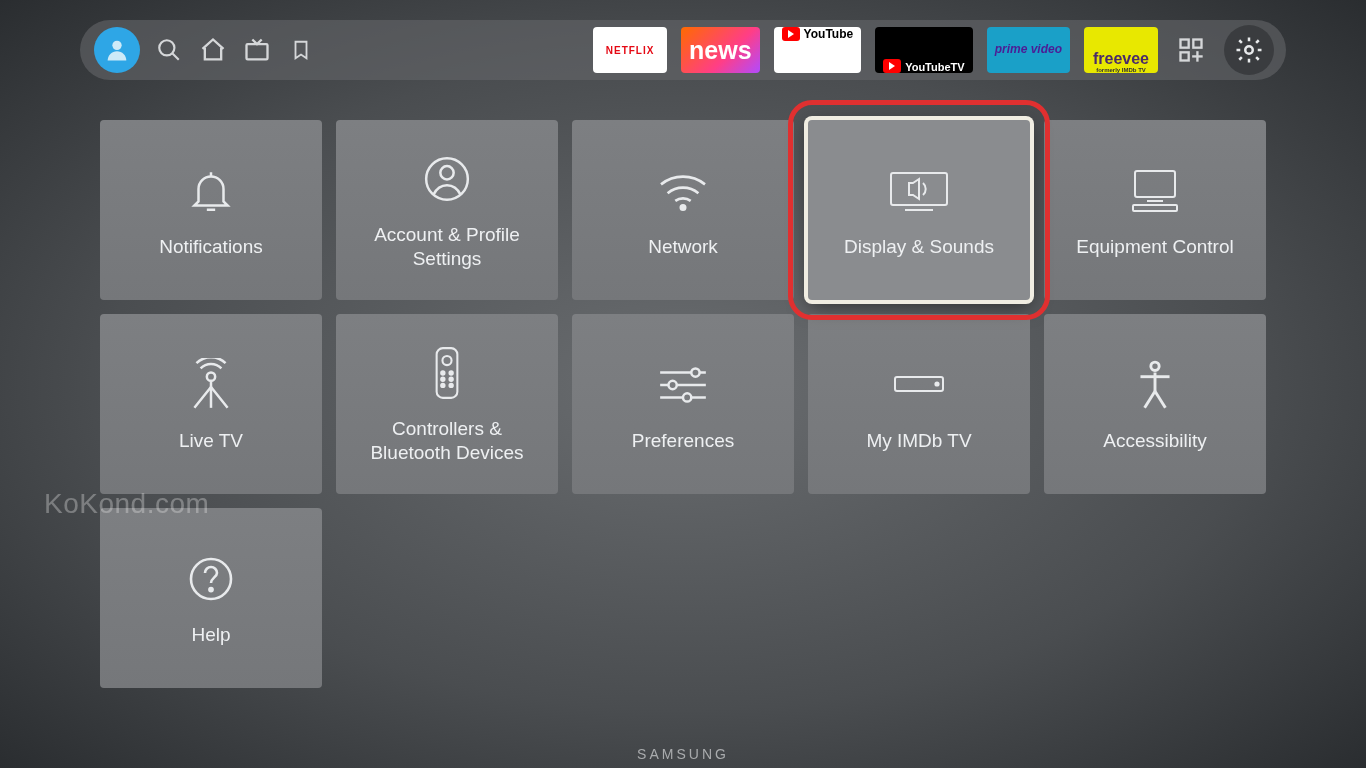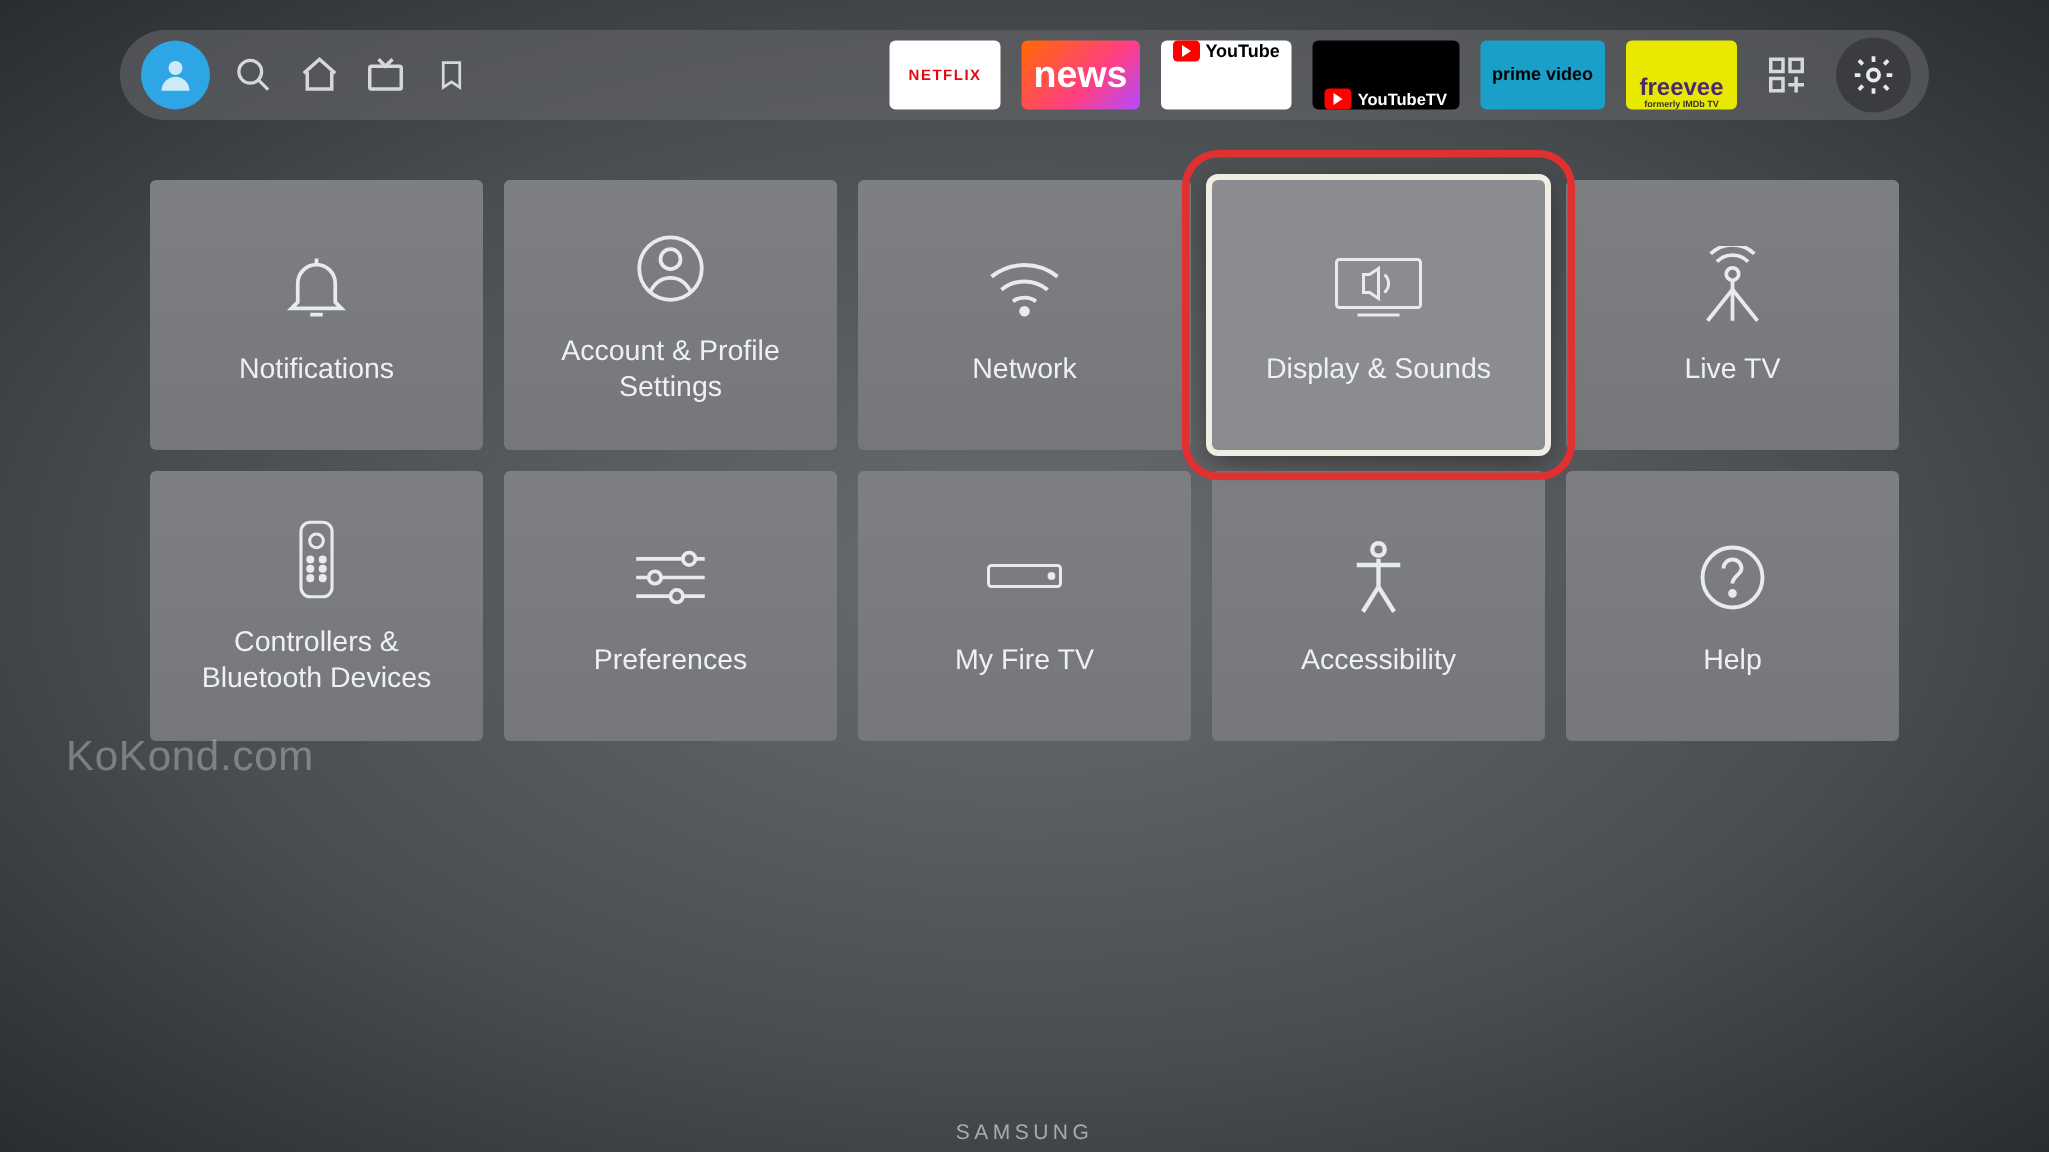--- a/index.html
+++ b/index.html
@@ -43,21 +43,21 @@
     font-size: 10px;
     padding: 0 8px;
     min-width: 74px;
   }
   .app-netflix { background:#fff; color:#e50914; letter-spacing:1px;}
   .app-news { background: linear-gradient(135deg,#ff6a00 0%,#ff3e86 60%,#b14bff 100%); color:#fff; font-size:25px; font-weight:600;}
   .app-youtube { background:#fff; color:#000; font-size:12px; display:flex; gap:4px; align-items:flex-start;}
   .yt-play { width:18px;height:14px;background:#ff0000;border-radius:3px;position:relative;}
   .yt-play::after{content:'';position:absolute;left:6px;top:3px;border-left:6px solid #fff;border-top:4px solid transparent;border-bottom:4px solid transparent;}
   .app-youtubetv { background:#000; color:#fff; font-size:11px; display:flex; gap:4px; align-items:flex-end;}
-  .app-primevideo { background:#1aa0c8; color:#000000; font-size:12px; line-height:1.1;}
+  .app-primevideo { background:#1aa0c8; color:#4c1d95; font-size:12px; line-height:1.1;font-style:italic;}
   .app-freevee { background:#e8e800; color:#4a2a6a; font-size:16px; flex-direction:column; line-height:1;justify-content:flex-end;}
   .app-freevee .sub { font-size:6px; color:#333;}
   .apps-grid-icon {
     width:38px;height:38px;display:flex;align-items:center;justify-content:center;color:#d5d7d9;
   }
   .gear-circle {
     width:50px;height:50px;border-radius:50%;background:#3a3c3f;display:flex;align-items:center;justify-content:center;color:#d8dadc;margin-right:2px;
   }
   .tiles-area {
     margin: 40px 100px 0 100px;
@@ -209,20 +209,30 @@
           <rect x="2" y="2" width="28" height="16" rx="1"></rect>
           <line x1="9" y1="20.5" x2="23" y2="20.5"></line>
           <path d="M13 7l3-2v10l-3-2h-2V7h2z" fill="none"></path>
           <path d="M18 7a4 4 0 010 6"></path>
         </svg>
     </div>
     <div class="tile-label">Display &amp; Sounds</div>
   </div>
 
 
+  <div class="tile">
+    <div class="tile-icon">
+      <svg width="56" height="50" viewBox="0 0 28 24" fill="none" stroke="#e8eaec" stroke-width="1">
+          <rect x="4" y="2" width="20" height="13" rx="1"></rect>
+          <line x1="10" y1="17" x2="18" y2="17"></line>
+          <rect x="3" y="19" width="22" height="3" rx="0.5"></rect>
+        </svg>
+    </div>
+    <div class="tile-label">Equipment Control</div>
+  </div>
 
   <div class="tile">
     <div class="tile-icon">
       <svg width="50" height="54" viewBox="0 0 24 26" fill="none" stroke="#e8eaec" stroke-width="1.2">
           <circle cx="12" cy="9" r="2"></circle>
           <path d="M7 5a7 7 0 0110 0"></path>
           <path d="M5 2.5a10 10 0 0114 0"></path>
           <line x1="12" y1="11" x2="12" y2="24"></line>
           <path d="M4 24l8-10 8 10"></path>
         </svg>
@@ -261,21 +271,21 @@
     <div class="tile-label">Preferences</div>
   </div>
 
   <div class="tile">
     <div class="tile-icon">
       <svg width="56" height="28" viewBox="0 0 28 12" fill="none" stroke="#e8eaec" stroke-width="1">
           <rect x="2" y="2" width="24" height="7" rx="1"></rect>
           <circle cx="23" cy="5.5" r="0.8" fill="#e8eaec"></circle>
         </svg>
     </div>
-    <div class="tile-label">My Fire TV</div>
+    <div class="tile-label">My IMDb TV</div>
   </div>
 
   <div class="tile">
     <div class="tile-icon">
       <svg width="44" height="54" viewBox="0 0 20 26" fill="none" stroke="#e8eaec" stroke-width="1.4">
           <circle cx="10" cy="4" r="2"></circle>
           <line x1="3" y1="9" x2="17" y2="9"></line>
           <line x1="10" y1="7" x2="10" y2="16"></line>
           <line x1="10" y1="16" x2="5" y2="24"></line>
           <line x1="10" y1="16" x2="15" y2="24"></line>

